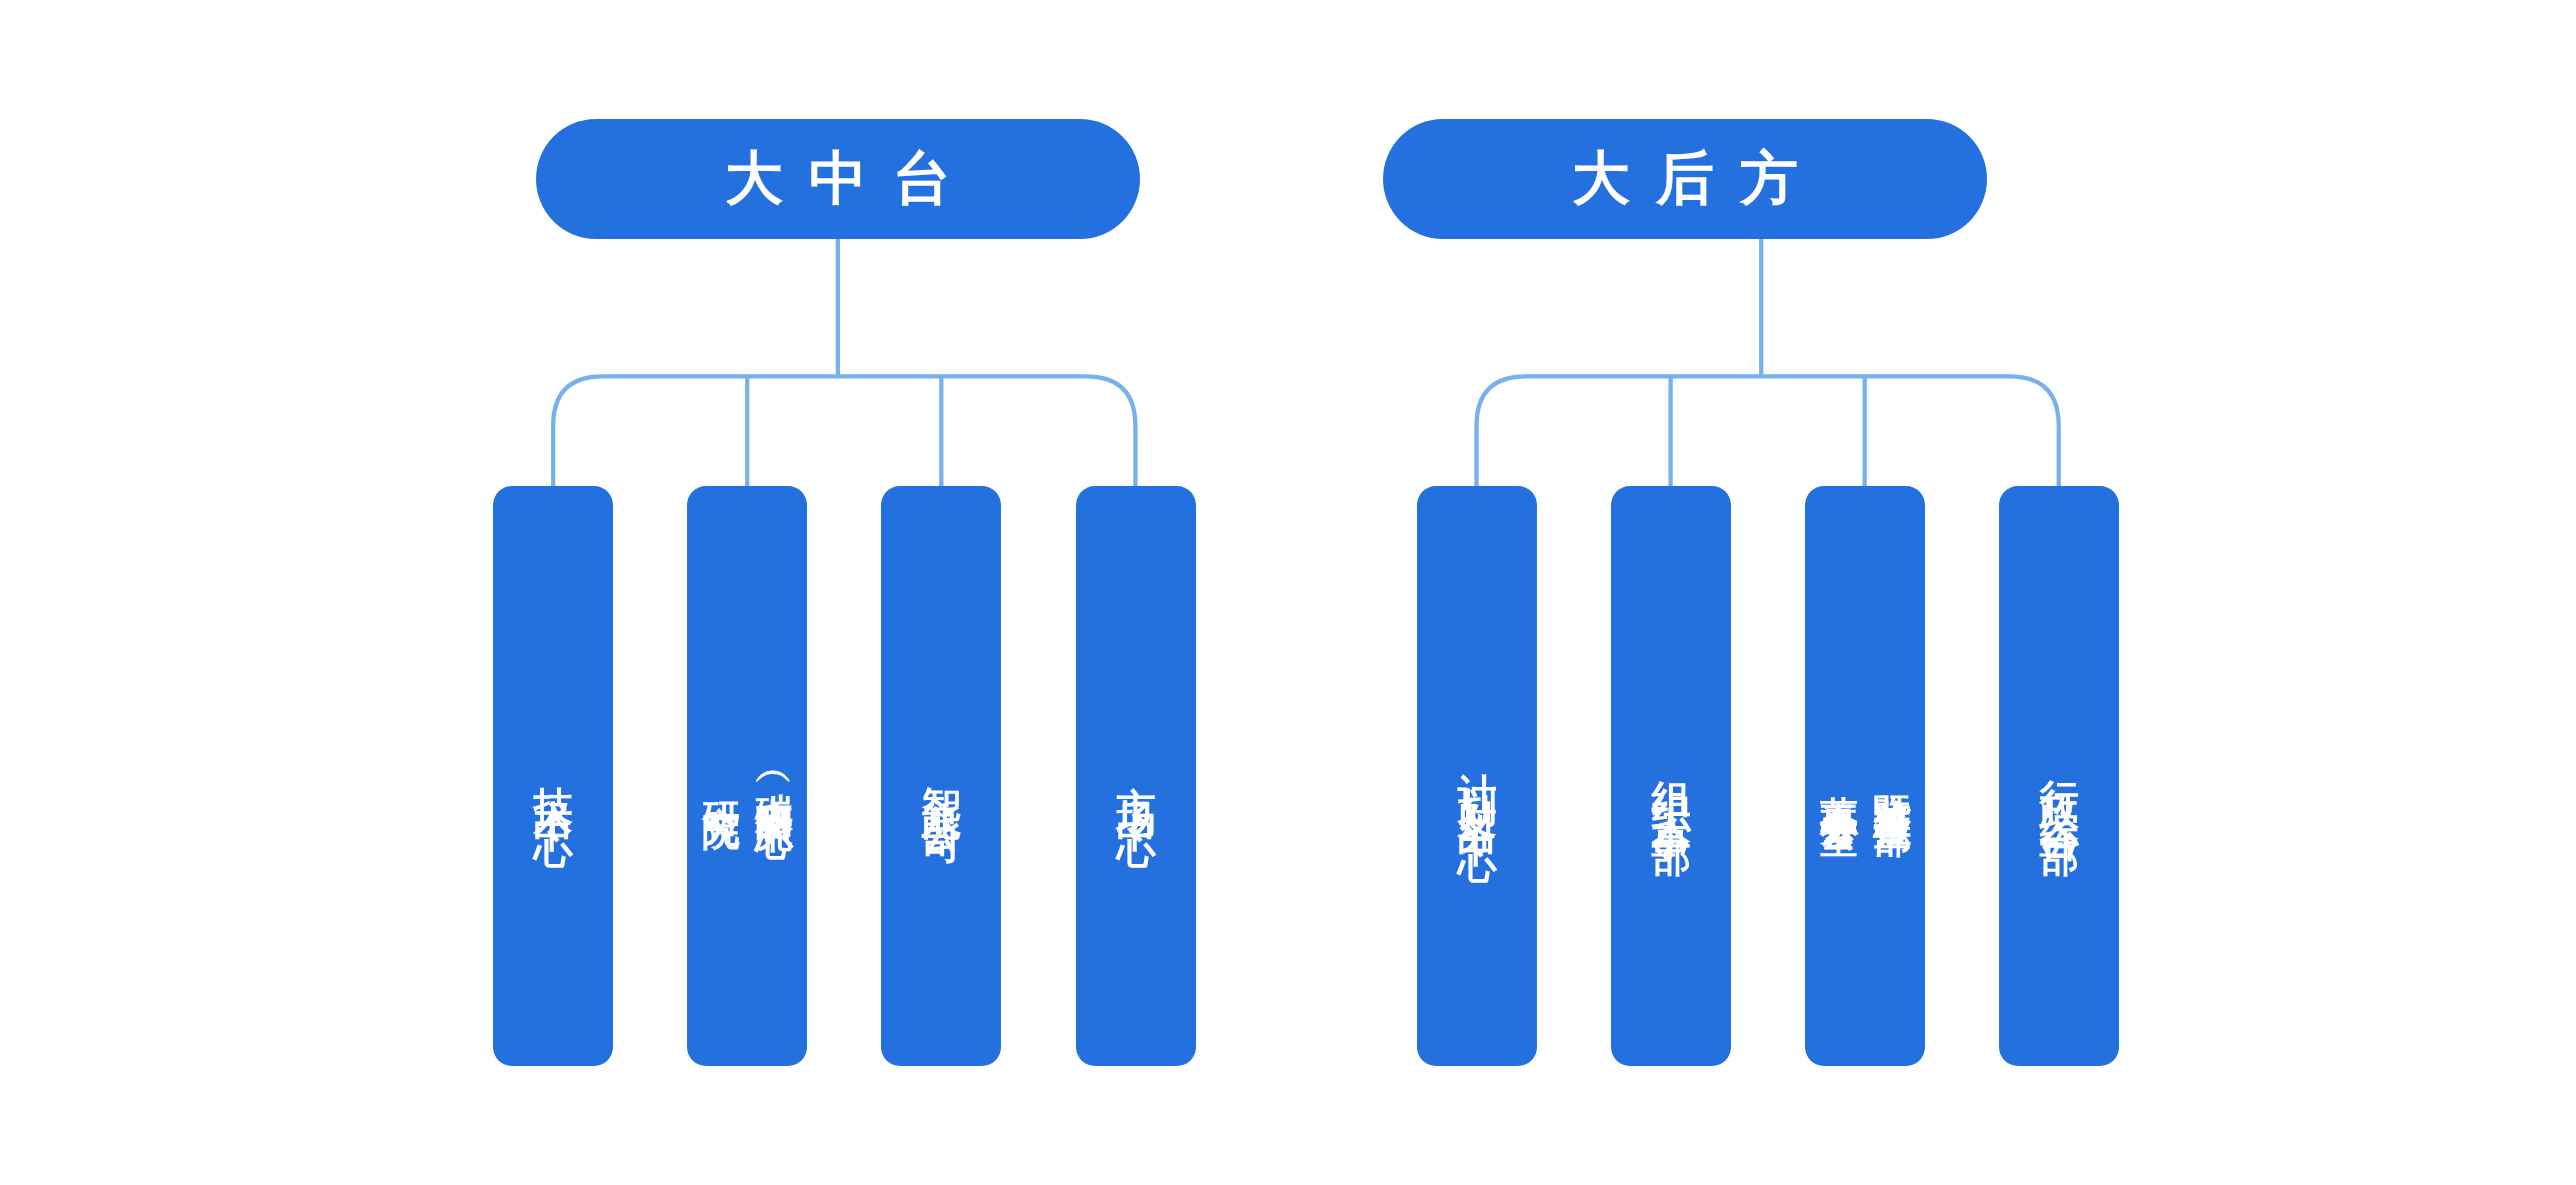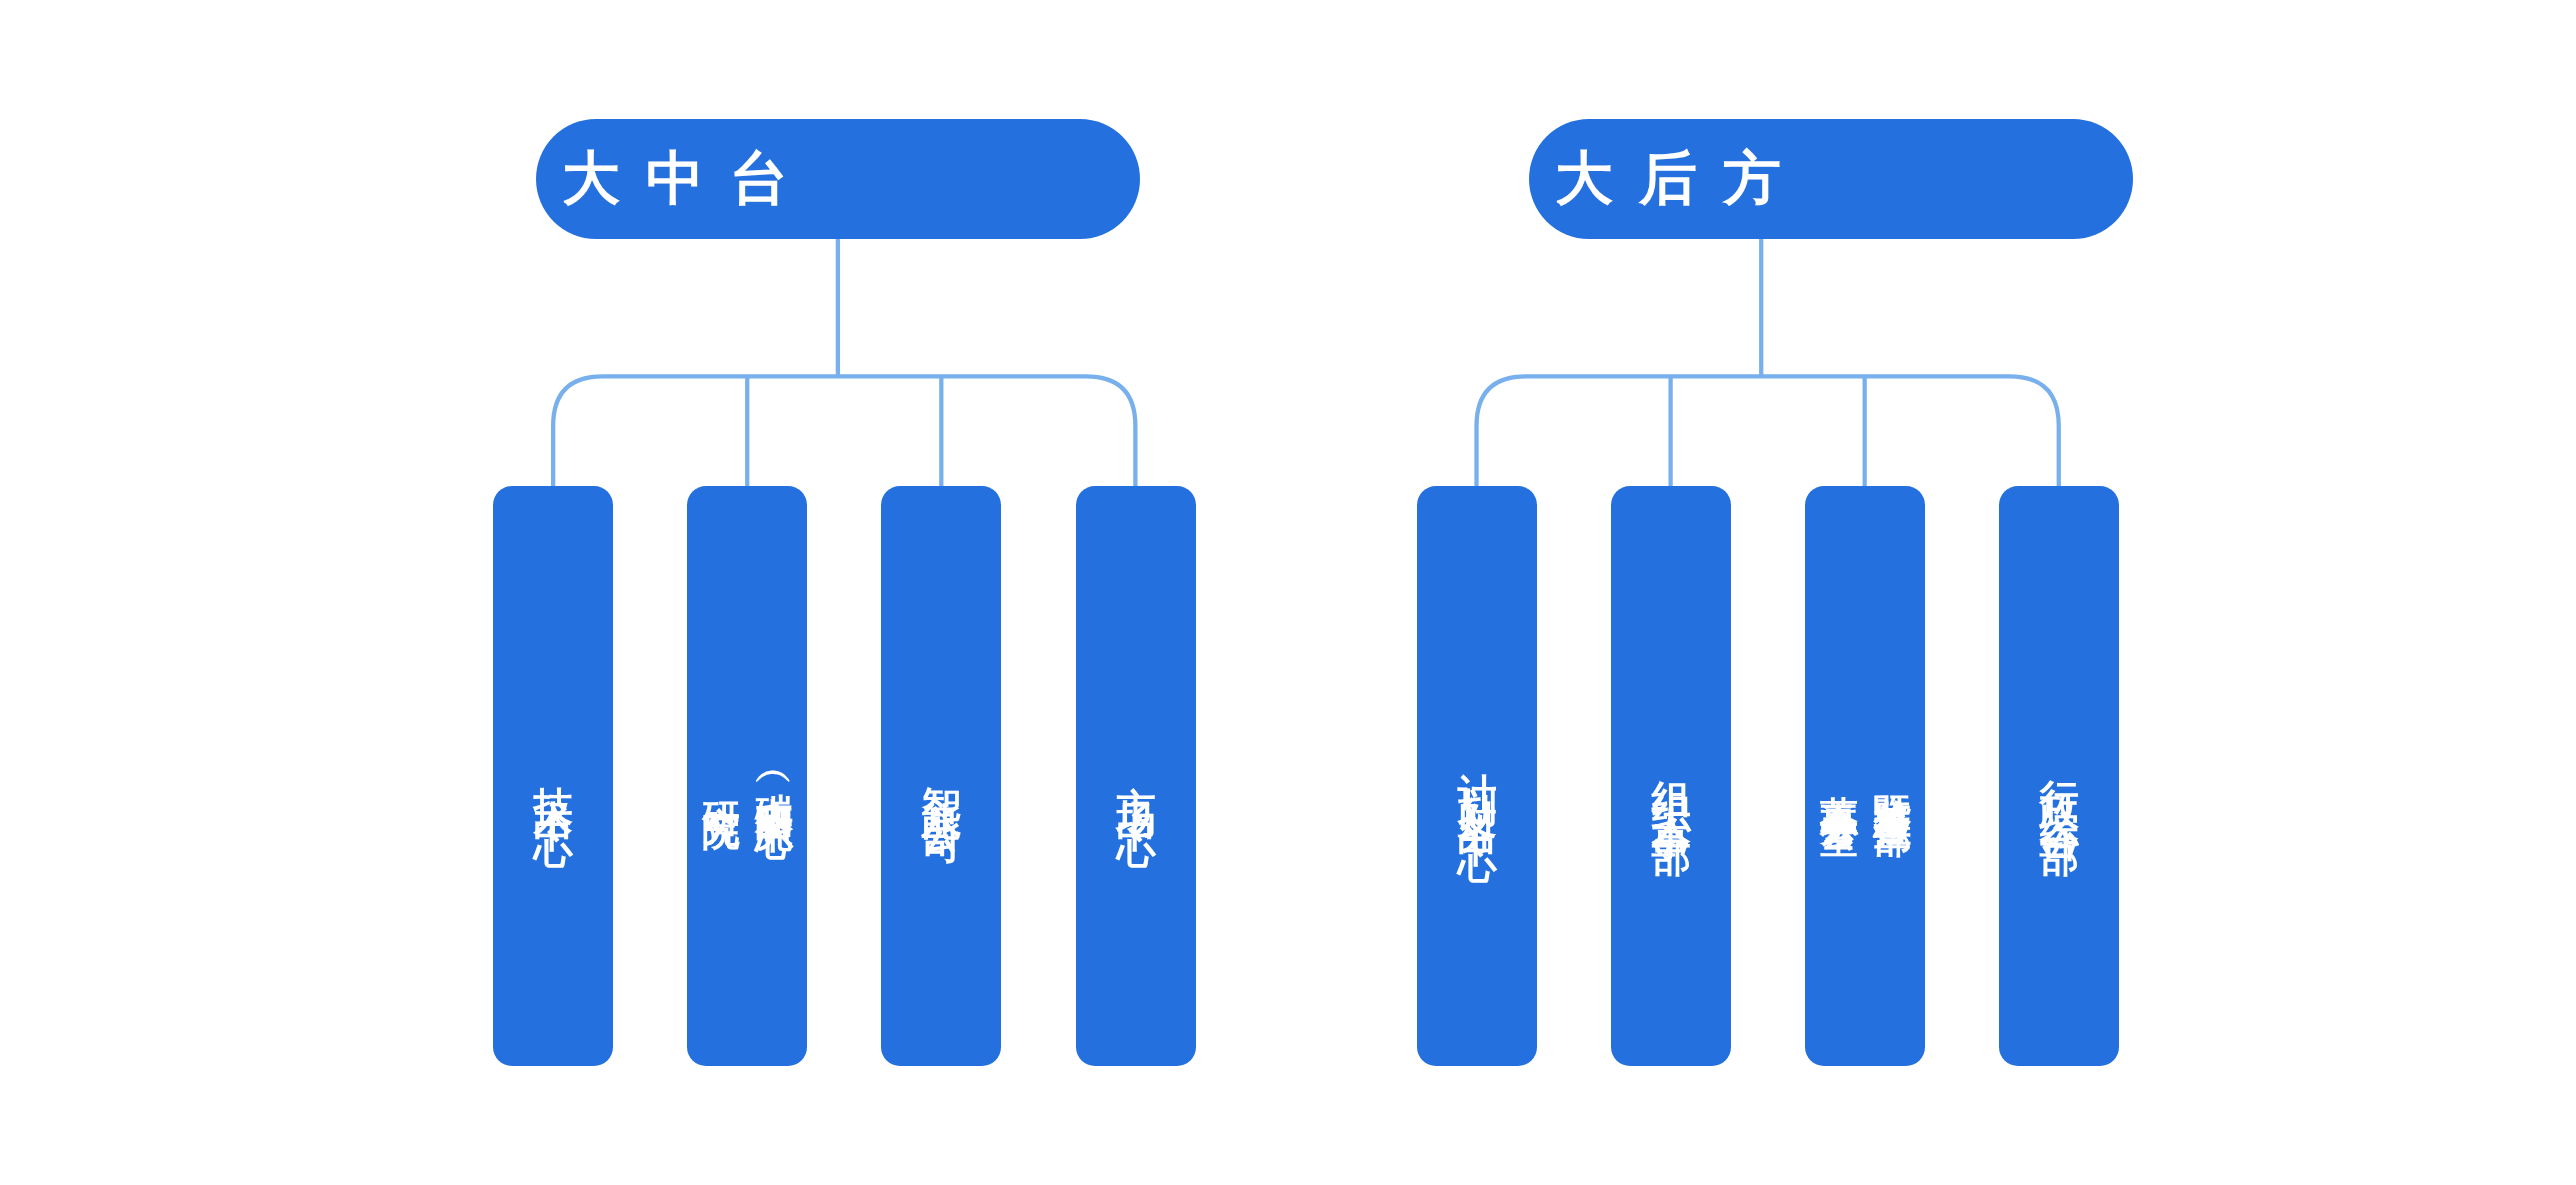--- a/index.html
+++ b/index.html
@@ -18,20 +18,21 @@
   }
   .pill {
     position: absolute;
     top: 119px;
     width: 604px;
     height: 120px;
     background: var(--node-fill, #2470DF);
     border-radius: 60px;
     display: flex;
     align-items: center;
+    justify-content: center;
     color: var(--node-text, #ffffff);
     font-size: 58px;
     font-weight: 700;
     letter-spacing: 26px;
     padding-left: 26px; 
     box-sizing: border-box;
   }
   .node {
     position: absolute;
     top: 486px;
@@ -79,21 +80,21 @@
       <path d="M2060 279 V440"></path>
       <path d="M1727 569 V498 Q1727 440 1785 440 H2350 Q2408 440 2408 498 V569"></path>
       <path d="M1954 440 V569"></path>
       <path d="M2181 440 V569"></path>
     </g>
   </svg>
 
   <div class="pill" style="left:536px;">
     <span>大中台</span>
   </div>
-  <div class="pill" style="left:1529px;">
+  <div class="pill" style="left:1383px;">
     <span>大后方</span>
   </div>
 
   <div class="node" style="left:493px;">
     <span class="vtext">技术中心</span>
   </div>
   <div class="node compact" style="left:687px;">
     <span class="vtext">研究院
 （碳中和研究中心）</span>
   </div>

